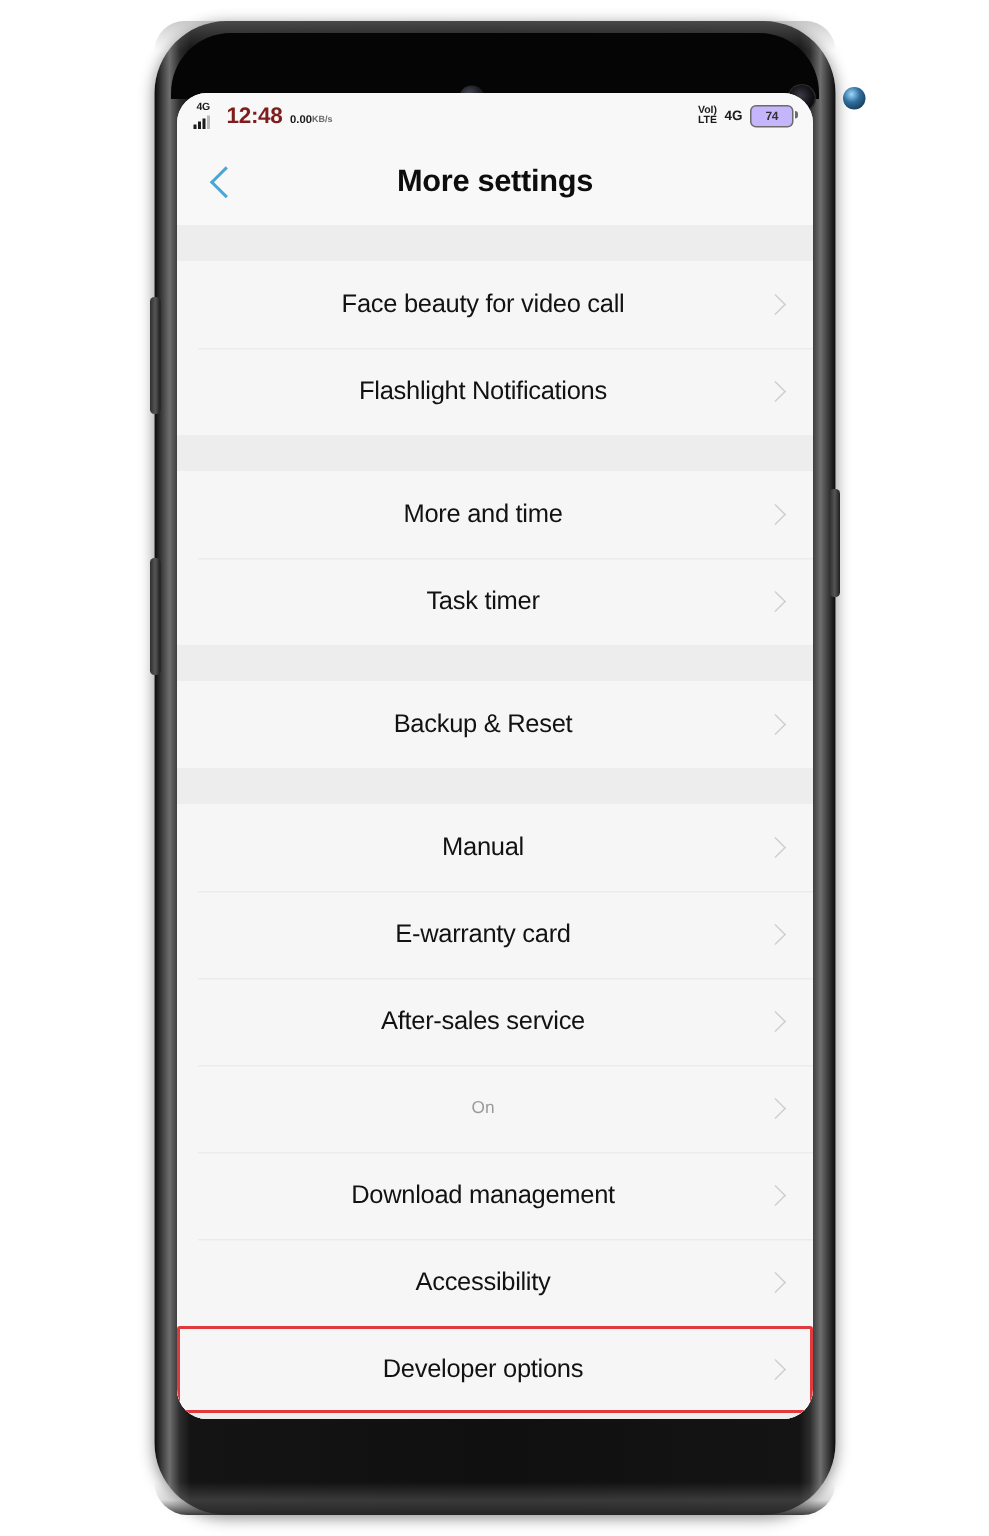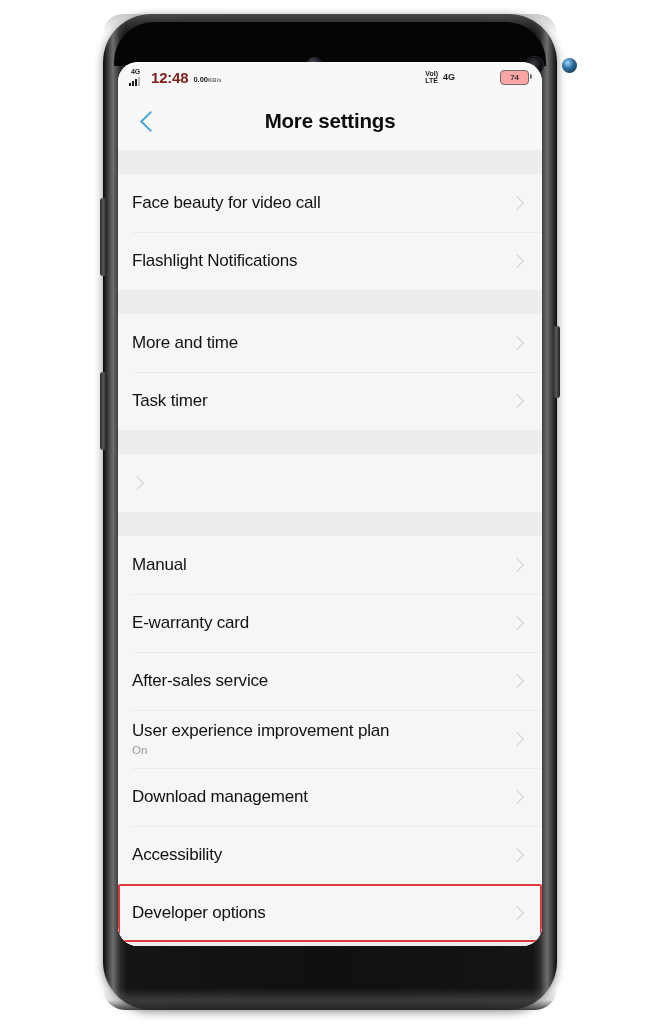--- a/index.html
+++ b/index.html
@@ -160,22 +160,21 @@
     font-weight: 700;
     color: #1b1b1b;
   }
   .net4g { font-size: 9px; font-weight: 700; color: #1b1b1b; }
   .battery {
     position: relative;
     width: 27px; height: 13px;
     border: 1.3px solid #6b6b6b;
     border-radius: 4px;
     display: flex; align-items: center; justify-content: center;
-    background: #fca5a5;
-    margin-left: 40px;
+    background: #c4b5fd;
   }
   .battery::after {
     content:"";
     position:absolute; right:-4px; top:3.5px;
     width:2.5px; height:5px;
     background:#6b6b6b;
     border-radius: 0 2px 2px 0;
   }
   .battery span {
     font-size: 8px; font-weight: 700; color:#333;
@@ -226,20 +225,21 @@
   }
   .row {
     position: relative;
     display: flex;
     align-items: center;
     min-height: 58px;
     padding: 0 16px 0 14px;
     background: #f6f6f6;
     cursor: pointer;
     box-sizing: border-box;
+    text-align: center;
   }
   .row + .row::before {
     content: "";
     position: absolute;
     left: 14px; right: 0; top: 0;
     height: 1px;
     background: #ebebeb;
   }
   .row-texts {
     flex: 1;
@@ -373,20 +373,23 @@
           <span class="row-title">Task timer</span>
         </div>
         <span class="row-chev"></span>
       </div>
     </div>
 
     <div class="group-gap"></div>
 
     <div class="group">
       <div class="row">
+        <div class="row-texts">
+          <span class="row-title">Backup &amp; Reset</span>
+        </div>
         <span class="row-chev"></span>
       </div>
     </div>
 
     <div class="group-gap"></div>
 
     <div class="group">
       <div class="row">
         <div class="row-texts">
           <span class="row-title">Manual</span>
@@ -400,21 +403,20 @@
         <span class="row-chev"></span>
       </div>
       <div class="row">
         <div class="row-texts">
           <span class="row-title">After-sales service</span>
         </div>
         <span class="row-chev"></span>
       </div>
       <div class="row">
         <div class="row-texts">
-          <span class="row-title">User experience improvement plan</span>
           <span class="row-sub">On</span>
         </div>
         <span class="row-chev"></span>
       </div>
       <div class="row">
         <div class="row-texts">
           <span class="row-title">Download management</span>
         </div>
         <span class="row-chev"></span>
       </div>

